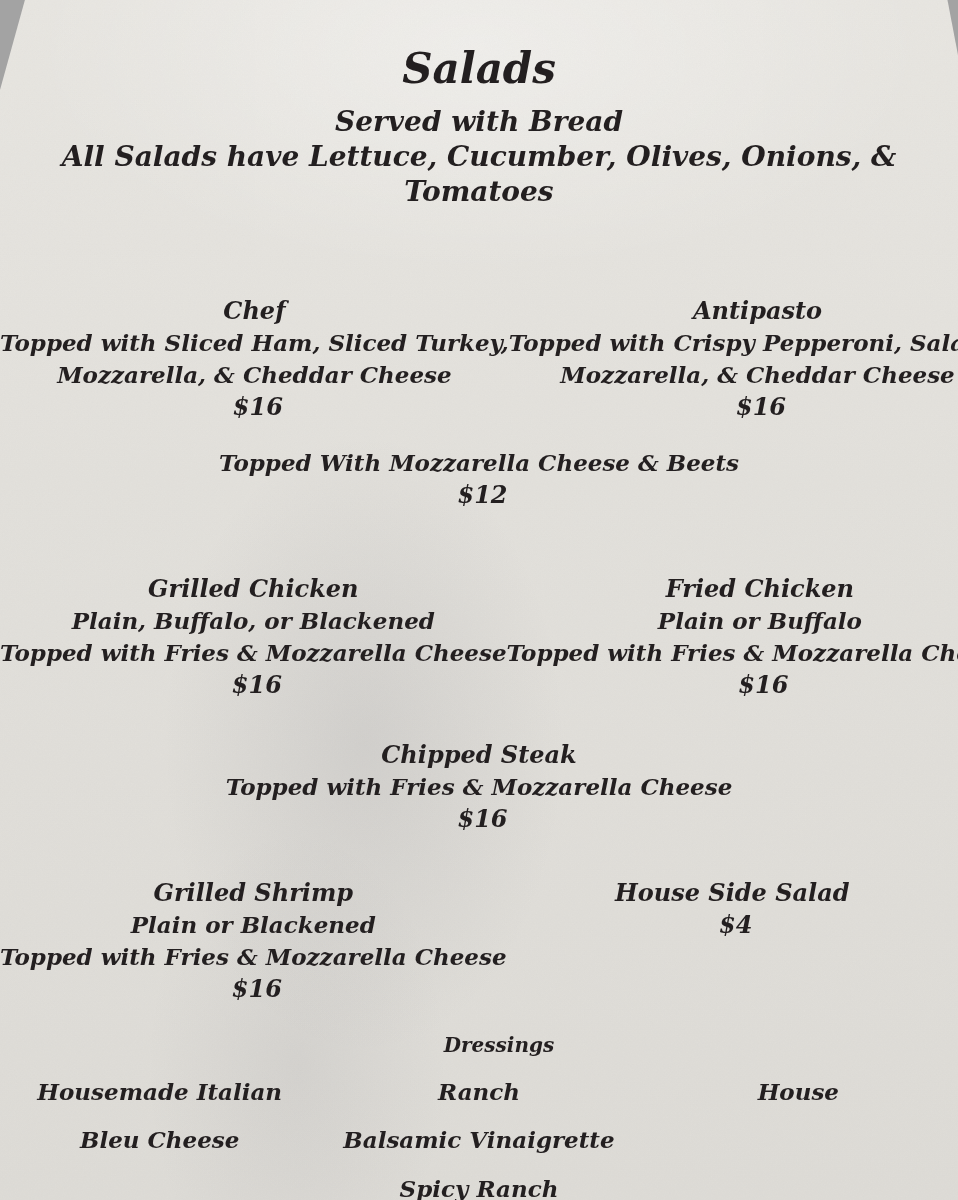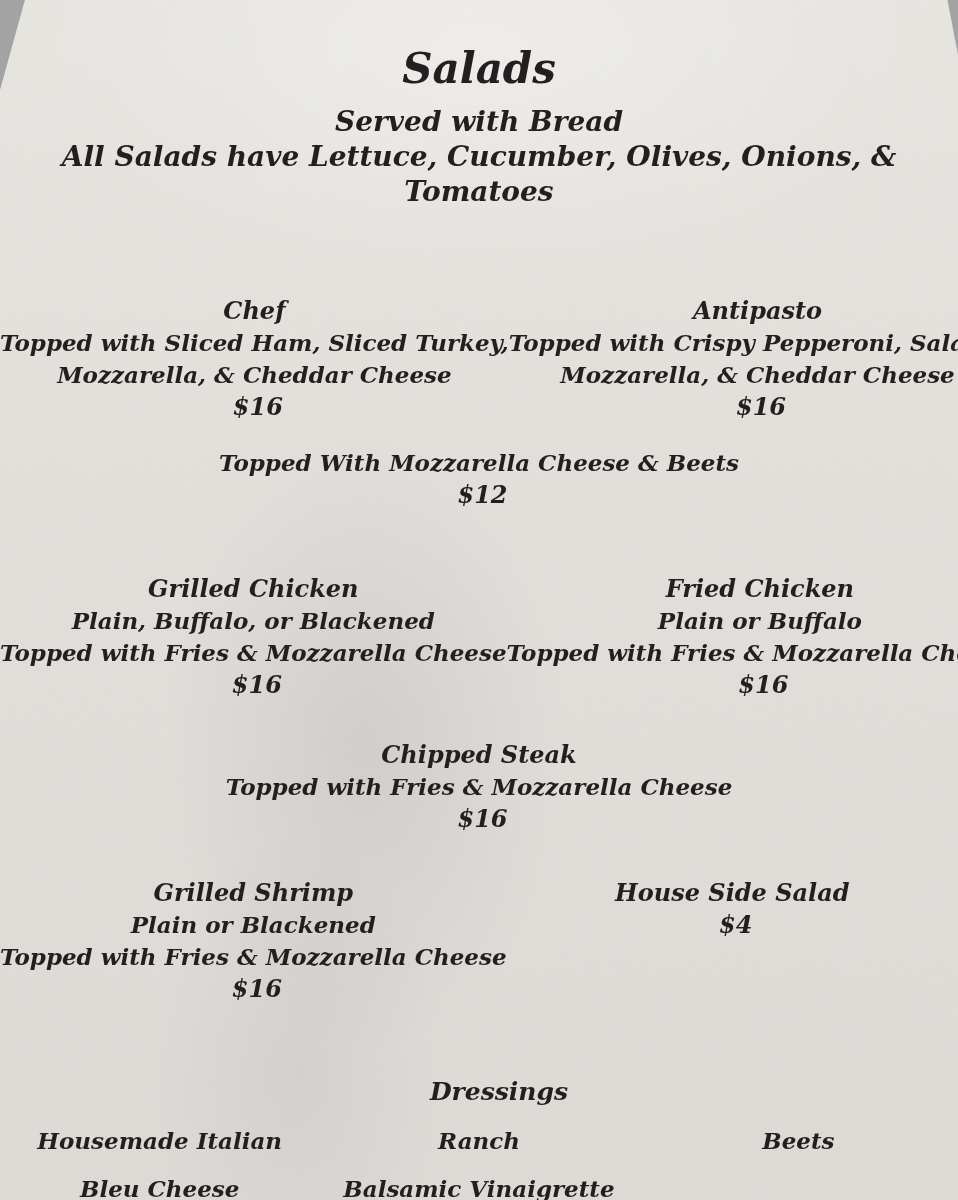--- a/index.html
+++ b/index.html
@@ -56,21 +56,21 @@
   .two-col {
     display: grid;
     grid-template-columns: 1fr 1fr;
     align-items: start;
   }
   .row-1 { margin-top: 86px; }
   .center-block { margin-top: 24px; }
   .row-2 { margin-top: 62px; }
   .center-block-2 { margin-top: 38px; }
   .row-3 { margin-top: 42px; }
-  .dressings-title { margin-top: 72px; font-size: 25px; padding-left: 40px; }
+  .dressings-title { margin-top: 28px; font-size: 20px; padding-left: 40px; }
   .dressings-grid {
     display: grid;
     grid-template-columns: 1fr 1fr 1fr;
     margin-top: 22px;
     font-size: 23px;
     line-height: 26px;
   }
   .dressings-grid.second { margin-top: 22px; }
   .dressing-cell { white-space: nowrap; }
   .spicy { margin-top: 22px; font-size: 23px; }
@@ -146,21 +146,21 @@
           <div class="item-line item-name">House Side Salad</div>
           <div class="item-line item-price">$4</div>
         </div>
       </div>
 
       <div class="dressings-title">Dressings</div>
 
       <div class="dressings-grid">
         <div class="dressing-cell">Housemade Italian</div>
         <div class="dressing-cell">Ranch</div>
-        <div class="dressing-cell">Beets</div>
+        <div class="dressing-cell">House</div>
       </div>
 
       <div class="dressings-grid second">
         <div class="dressing-cell">Bleu Cheese</div>
         <div class="dressing-cell">Balsamic Vinaigrette</div>
       </div>
 
       <div class="spicy">Spicy Ranch</div>
 
     </div>

